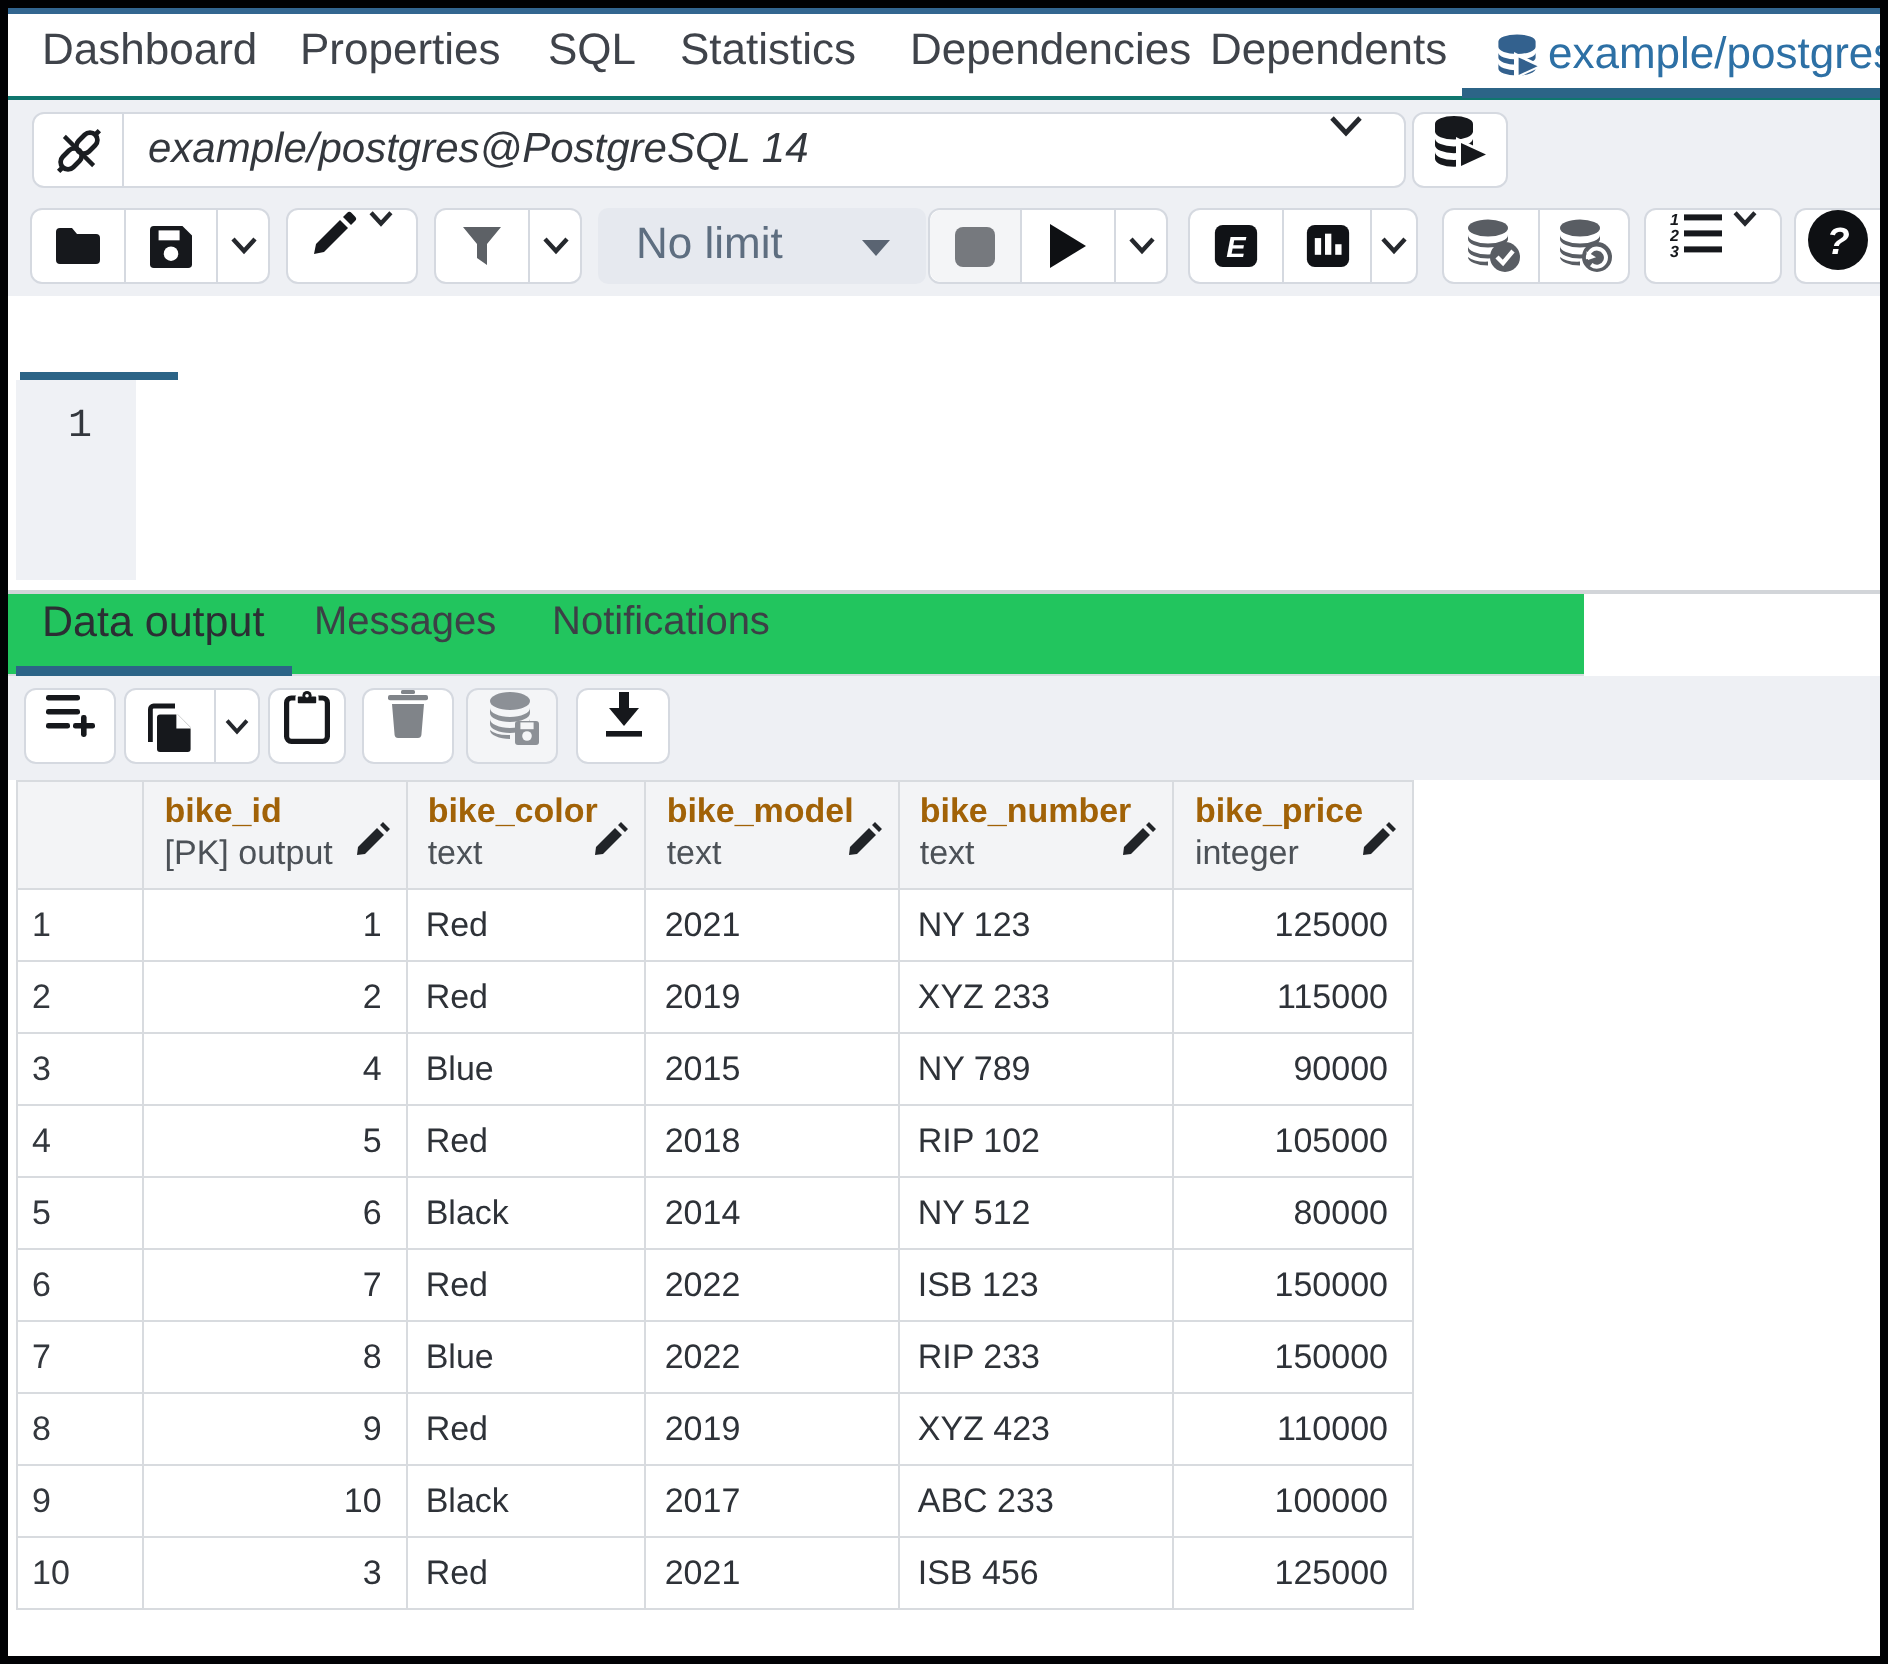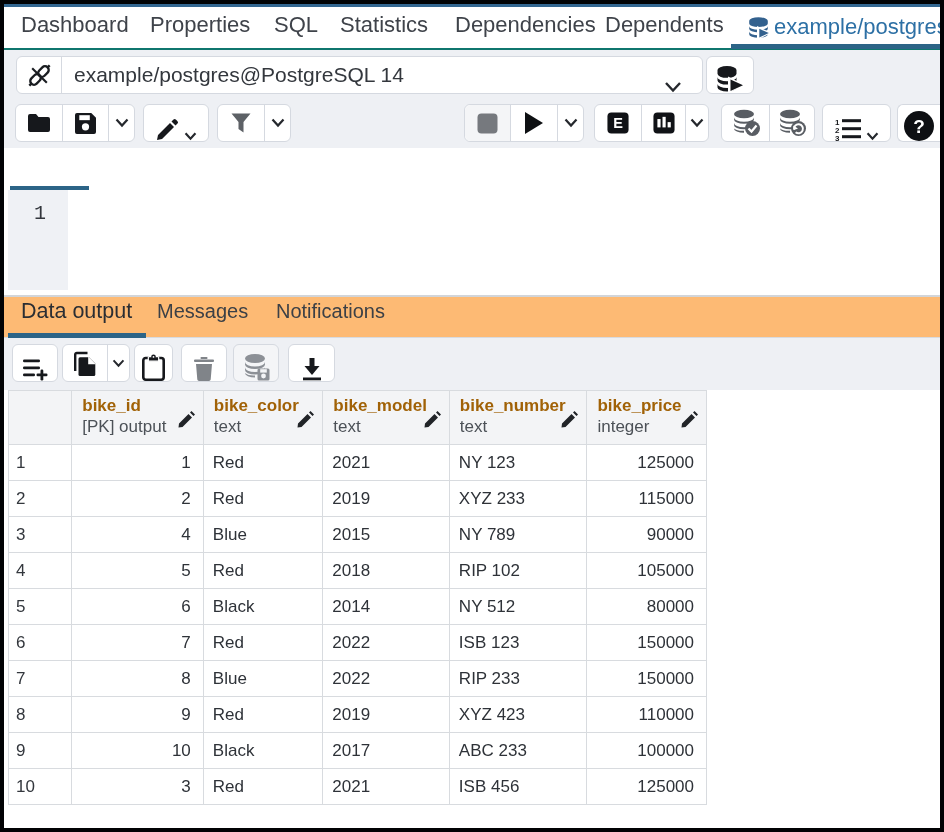--- a/index.html
+++ b/index.html
@@ -14,42 +14,42 @@
 #tabbar { left:0; top:3px; width:936px; height:43px; background:#fff; border-bottom:2px solid #0f766e; }
 #tabbar .t { position:absolute; top:5px; font-size:22px; line-height:26px; color:#3f434a; white-space:nowrap; }
 #tabul { left:727px; top:40px; width:209px; height:5px; background:#2c6487; }
 #tabico { left:744px; top:13px; width:21px; height:21px; }
 #tabtxt { left:770px; top:11px; font-size:22px; line-height:24px; color:#2d70a5; white-space:nowrap; width:166px; overflow:hidden; }
 
 #tb1 { left:0; top:46px; width:936px; height:53px; background:#eef0f4; }
 #tb2 { left:0; top:99px; width:936px; height:45px; background:#eef0f4; }
 #dtb { left:0; top:334px; width:936px; height:52px; background:#eef0f4; }
 
-.btn { background:#fff; border:1px solid #d5d9e0; border-radius:6px; display:flex; align-items:flex-end; }
+.btn { background:#fff; border:1px solid #d5d9e0; border-radius:6px; display:flex; align-items:flex-start;font-style:italic; }
 .cell { height:100%; display:flex; align-items:center; justify-content:center; }
 .cell + .cell { border-left:1px solid #d5d9e0; }
 
 #conn { left:12px; top:52px; width:687px; height:38px; }
 #conn .ic { width:44px; }
 #conn .name { flex:1; font-size:21px; color:#33373d; padding-left:12px; border-left:1px solid #d5d9e0; height:100%; display:flex; align-items:center; }
 #conn .chev { width:58px; justify-content:center; display:flex; }
 #newconn { left:702px; top:52px; width:48px; height:38px; justify-content:center; }
 
 #qtabs { left:0; top:144px; width:936px; height:42px; background:#fff; border-bottom:1px solid #d8dbe0;margin-top:45px; }
 .ptab { position:absolute; font-size:20px; line-height:22px; color:#3c4046; white-space:nowrap; }
 #qul { left:6px; top:182px; width:79px; height:5px; background:#2c6487; }
 
 #editor { left:0; top:186px; width:936px; height:100px; background:#fff; }
 #gutter { position:absolute; left:4px; top:0; width:60px; height:100px; background:#eff1f5; }
 #lnum { position:absolute; left:0; top:12px; width:38px; text-align:right; font-family:"Liberation Mono",monospace; font-size:20px; line-height:23px; color:#33373d; }
 #code { position:absolute; left:71px; top:12px; font-family:"Liberation Mono",monospace; font-size:20px; line-height:23px; color:#202327; white-space:pre; }
 #code .kw { color:#a219a5; font-weight:bold; }
 
 #divider { left:0; top:291px; width:936px; height:2px; background:#d2d5d9; }
-#dtabs { left:0; top:293px; width:936px; height:41px; background:#fdba74; border-bottom:1px solid #d8dbe0; }
+#dtabs { left:0; top:293px; width:788px; height:41px; background:#22c55e; border-bottom:1px solid #d8dbe0; }
 #dul { left:4px; top:329px; width:138px; height:5px; background:#2c6487; }
 
 #grid { left:4px; top:386px; width:702px; background:#fff; font-size:17px; color:#2e3238; }
 #grid table { border-collapse:collapse; table-layout:fixed; width:699px; }
 #grid th, #grid td { border:1px solid #d8dbdf; overflow:hidden; white-space:nowrap; }
 #grid th { background:#f3f4f6; font-weight:normal; text-align:left; height:54px; padding:0; vertical-align:top; }
 #grid td { height:36px; padding:0 12px 0 9px; }
 #grid td.num { text-align:right; }
 #grid td.rn { padding:0 0 0 7px; text-align:left; color:#33373d; }
 .hwrap { position:relative; padding:4px 0 0 10px; line-height:21px; }
@@ -148,20 +148,26 @@
     <div class="cell" style="width:46px">
       <svg width="20" height="20" viewBox="0 0 20 20">
             <path fill="#5d6166" d="M0.5 0.5 h19 L12.5 9 v10.5 l-5-3.5 V9 Z"></path>
           </svg>
     </div>
     <div class="cell" style="width:26px">
       <svg width="14" height="10" viewBox="0 0 14 10" fill="none" stroke="#25282d" stroke-width="2.2">
             <path d="M1.5 1.5 L7 7.5 L12.5 1.5"></path>
           </svg>
     </div>
+  </div>
+  <div style="left:295px; top:100px; width:164px; height:38px; background:#e6e9ef; border-radius:5px;">
+    <span style="position:absolute; left:19px; top:5px; font-size:22px; line-height:25px; color:#5e6e80;">No limit</span>
+    <svg style="position:absolute; right:18px; top:16px;" width="14" height="8" viewBox="0 0 14 8">
+          <path fill="#5a6472" d="M0 0 h14 L7 8 Z"></path>
+        </svg>
   </div>
   <div class="btn" style="left:460px; top:100px; width:120px; height:38px;">
     <div class="cell" style="width:46px; background:#f4f5f7; border-radius:6px 0 0 6px;">
       <svg width="21" height="21" viewBox="0 0 21 21">
             <rect x="0.5" y="0.5" width="20" height="20" rx="4" fill="#76797e"></rect>
           </svg>
     </div>
     <div class="cell" style="width:48px">
       <svg width="20" height="24" viewBox="0 0 20 24">
             <path fill="#0e1013" d="M1 1 L19 12 L1 23 Z"></path>

